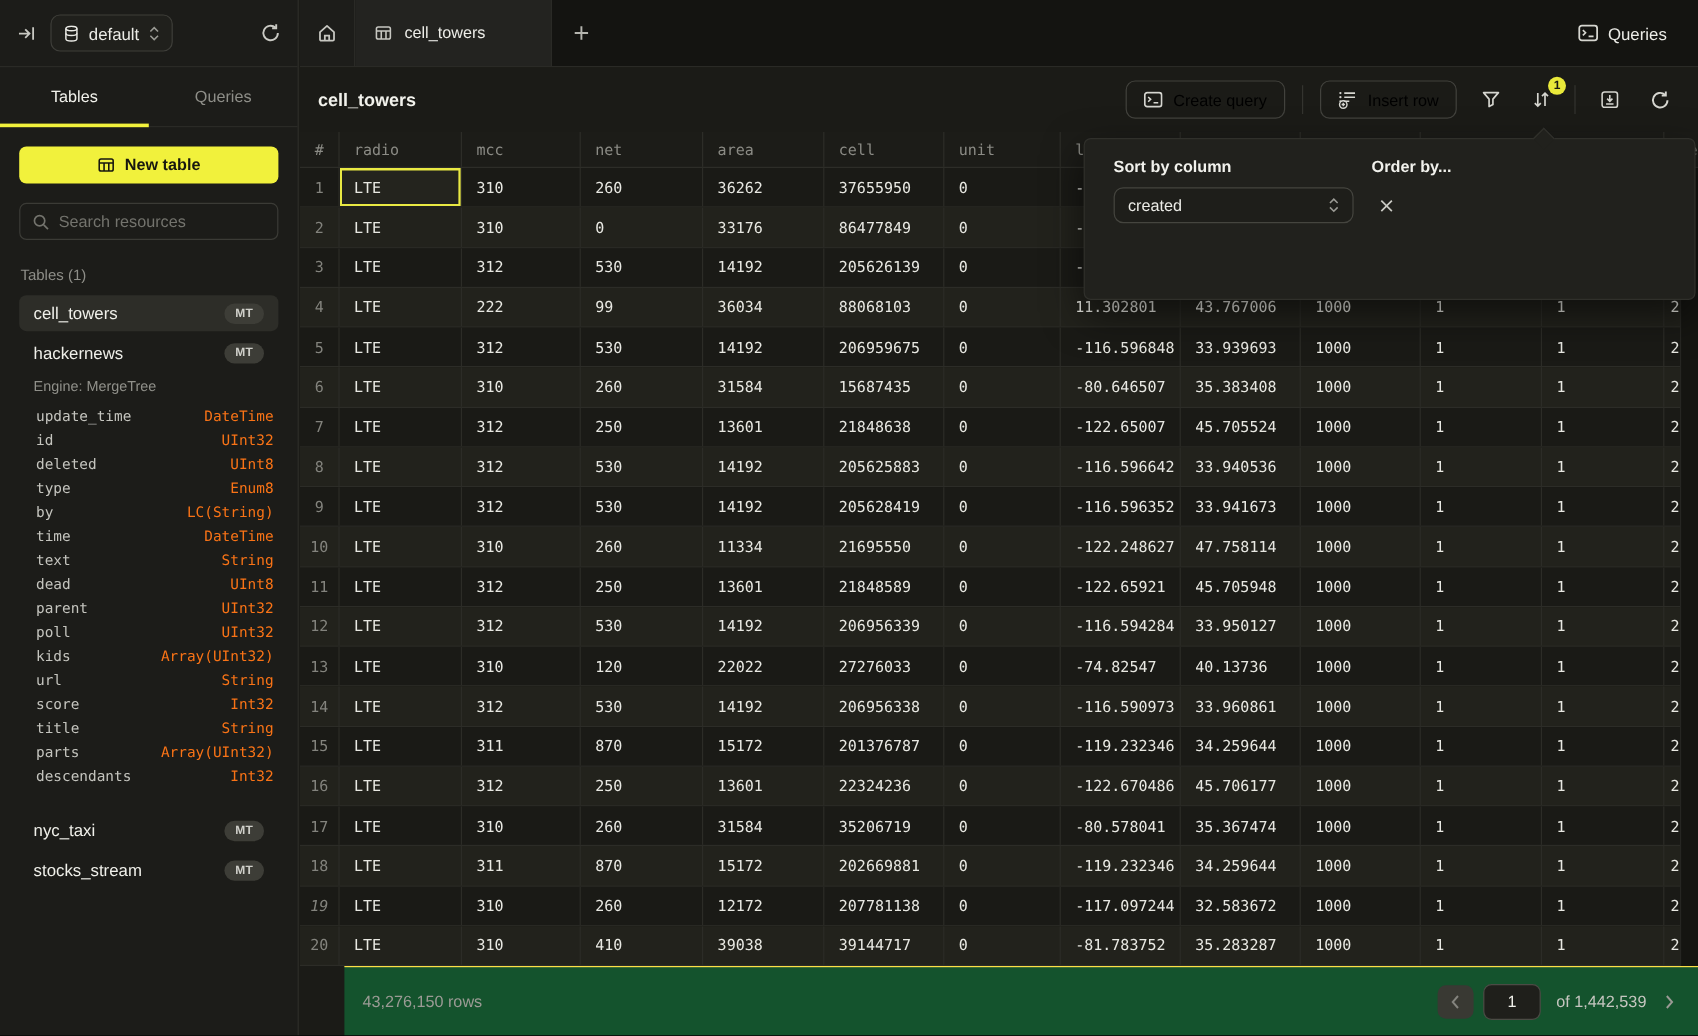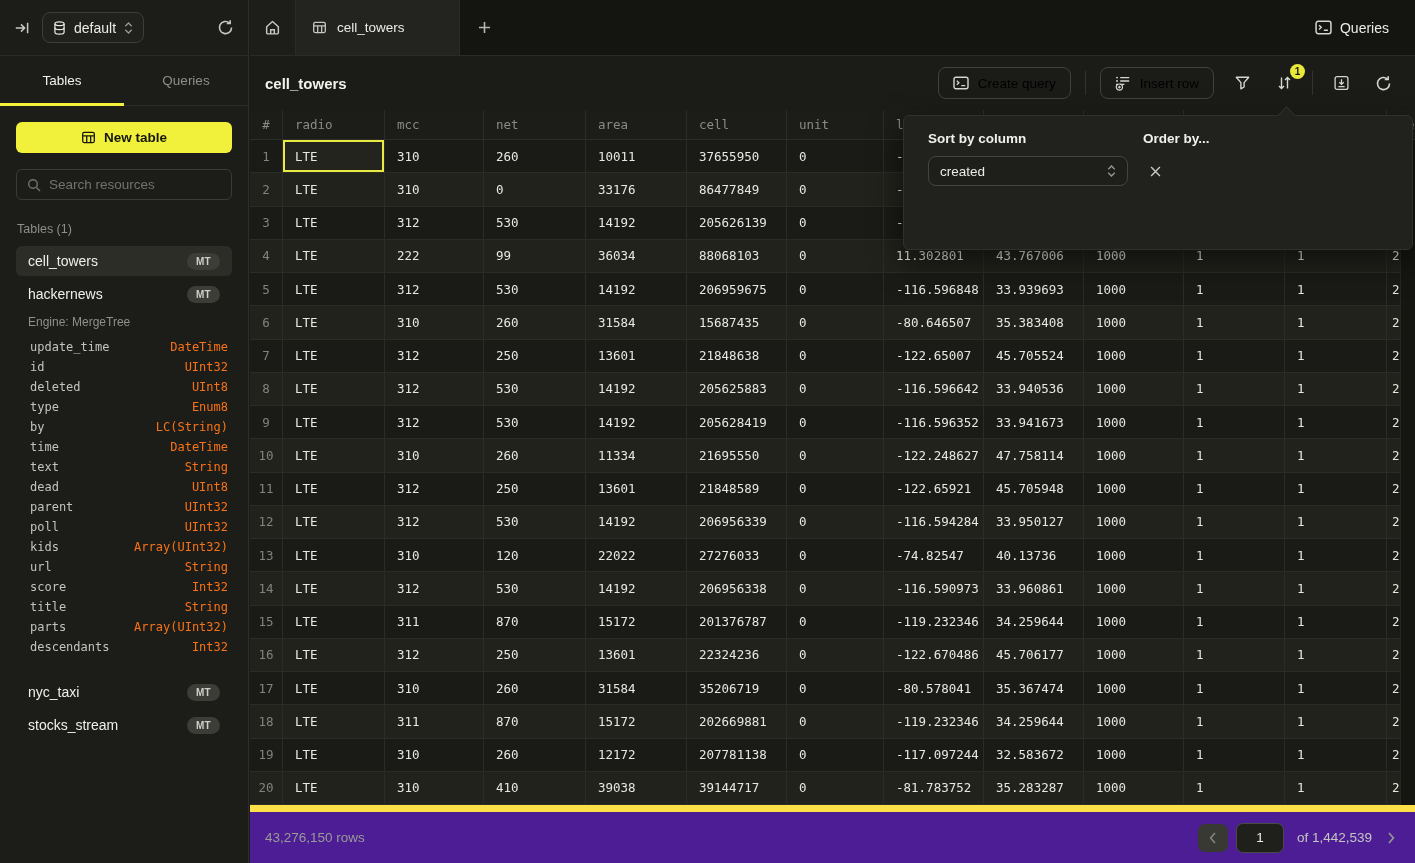--- a/index.html
+++ b/index.html
@@ -117,22 +117,22 @@
     border-radius:8px; font-size:13.5px; color:#ececе7; cursor:pointer; }
   .sp-select + .sp-select { margin-left:15px; }
   .sp-close { margin-left:22px; margin-top:10px; color:#c9c9c3; cursor:pointer; background:none; border:none; }
   .sp-buttons { margin-top:14px; }
   .sp-add-btn { height:30px; padding:0 15px; background:#161612; border:1px solid #3f3f39;
     border-radius:8px; color:#ececе7; font-size:13.5px; font-family:inherit; cursor:pointer; }
   .sp-apply-btn { height:30px; width:72px; margin-left:8px; background:#F5F584; border:none;
     border-radius:8px; color:#15150f; font-size:13.5px; font-family:inherit; cursor:pointer; }
 
   
-  .footer { height:58px; flex:0 0 58px; border-top:7px solid #fde047; display:flex;
-    align-items:center; padding:0 20px 0 15px; background:#4c1d95; }
+  .footer { height:58px; flex:0 0 58px; border-top:1px solid #fde047; display:flex;
+    align-items:center; padding:0 20px 0 15px; background:#14532d;margin-left:37px; }
   .rows-count { font-size:13.5px; color:#9b9b95; }
   .footer .spacer { flex:1; }
   .pg-prev { width:30px; height:28px; border-radius:7px; background:#393933; border:none;
     display:flex; align-items:center; justify-content:center; color:#84847e; cursor:pointer; }
   .pg-input { width:48px; height:30px; margin-left:8px; background:#1f1f1b; border:1px solid #4b4b45;
     border-radius:7px; color:#f0f0ea; font-size:13.5px; text-align:center; font-family:inherit; outline:none; }
   .pg-total { margin-left:13px; font-size:13.5px; color:#c6c6c0; }
   .pg-next { margin-left:15px; background:none; border:none; color:#9a9a94; cursor:pointer;
     display:flex; align-items:center; }
 </style>
@@ -411,21 +411,21 @@
           <div class="th c10" style="width: 101px;">samples</div>
           <div class="th c11" style="width: 102px;">changeable</div>
           <div class="th c12 flex">created</div>
         </div>
       <div class="tbody">
           <div class="tr">
             <div class="td c0" style="width: 33px;">1</div>
             <div class="td c1 selected" style="width: 102px;">LTE</div>
             <div class="td c2" style="width: 99px;">310</div>
             <div class="td c3" style="width: 102px;">260</div>
-            <div class="td c4" style="width: 101px;">10011</div>
+            <div class="td c4" style="width: 101px;">36262</div>
             <div class="td c5" style="width: 100px;">37655950</div>
             <div class="td c6" style="width: 97px;">0</div>
             <div class="td c7" style="width: 100px;">-7</div>
             <div class="td c8" style="width: 100px;"></div>
             <div class="td c9" style="width: 100px;"></div>
             <div class="td c10" style="width: 101px;"></div>
             <div class="td c11" style="width: 102px;"></div>
             <div class="td c12 flex"></div>
           </div>
           <div class="tr">
@@ -677,21 +677,21 @@
             <div class="td c5" style="width: 100px;">202669881</div>
             <div class="td c6" style="width: 97px;">0</div>
             <div class="td c7" style="width: 100px;">-119.232346</div>
             <div class="td c8" style="width: 100px;">34.259644</div>
             <div class="td c9" style="width: 100px;">1000</div>
             <div class="td c10" style="width: 101px;">1</div>
             <div class="td c11" style="width: 102px;">1</div>
             <div class="td c12 flex">2</div>
           </div>
           <div class="tr">
-            <div class="td c0" style="width: 33px;">19</div>
+            <div class="td c0" style="width: 33px; font-style: italic;">19</div>
             <div class="td c1" style="width: 102px;">LTE</div>
             <div class="td c2" style="width: 99px;">310</div>
             <div class="td c3" style="width: 102px;">260</div>
             <div class="td c4" style="width: 101px;">12172</div>
             <div class="td c5" style="width: 100px;">207781138</div>
             <div class="td c6" style="width: 97px;">0</div>
             <div class="td c7" style="width: 100px;">-117.097244</div>
             <div class="td c8" style="width: 100px;">32.583672</div>
             <div class="td c9" style="width: 100px;">1000</div>
             <div class="td c10" style="width: 101px;">1</div>

